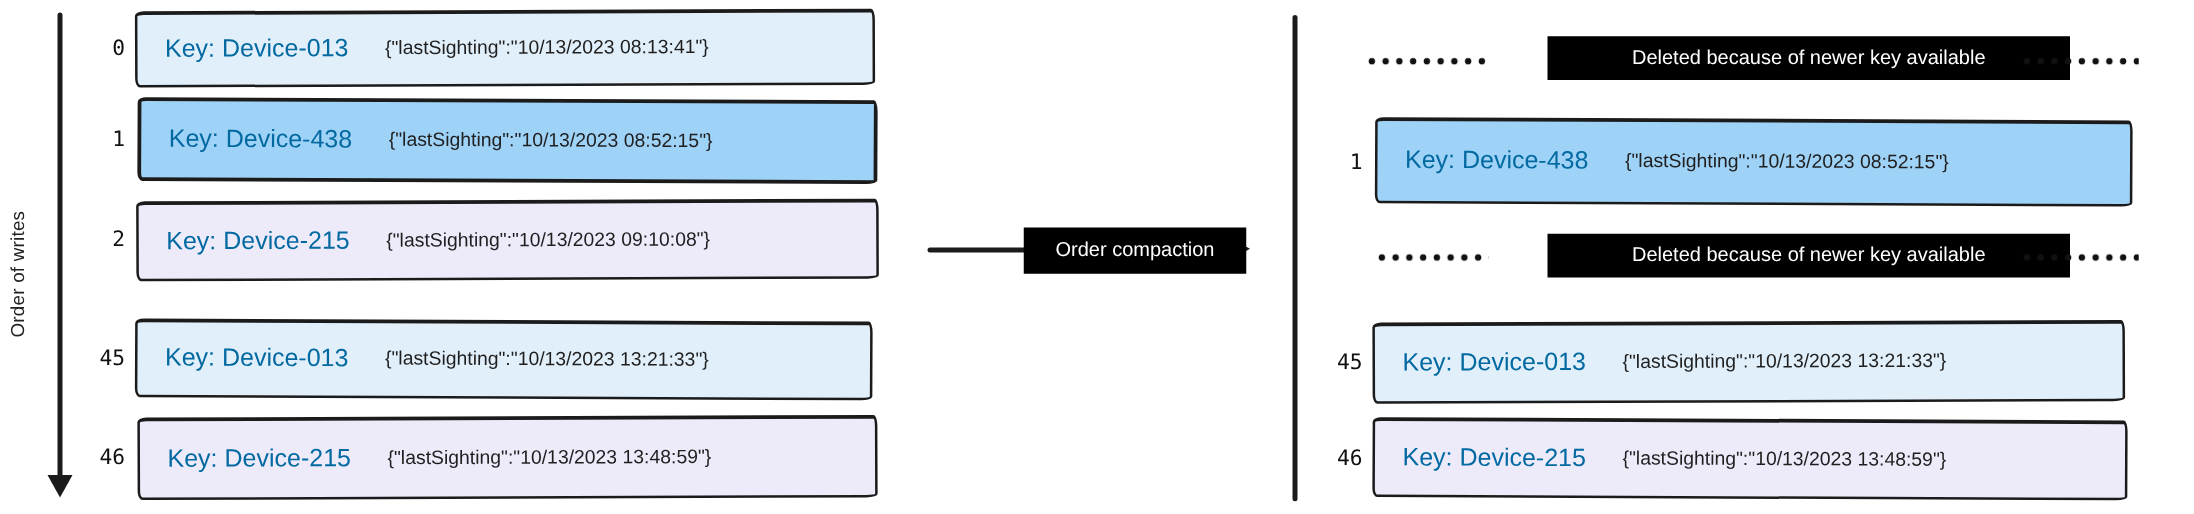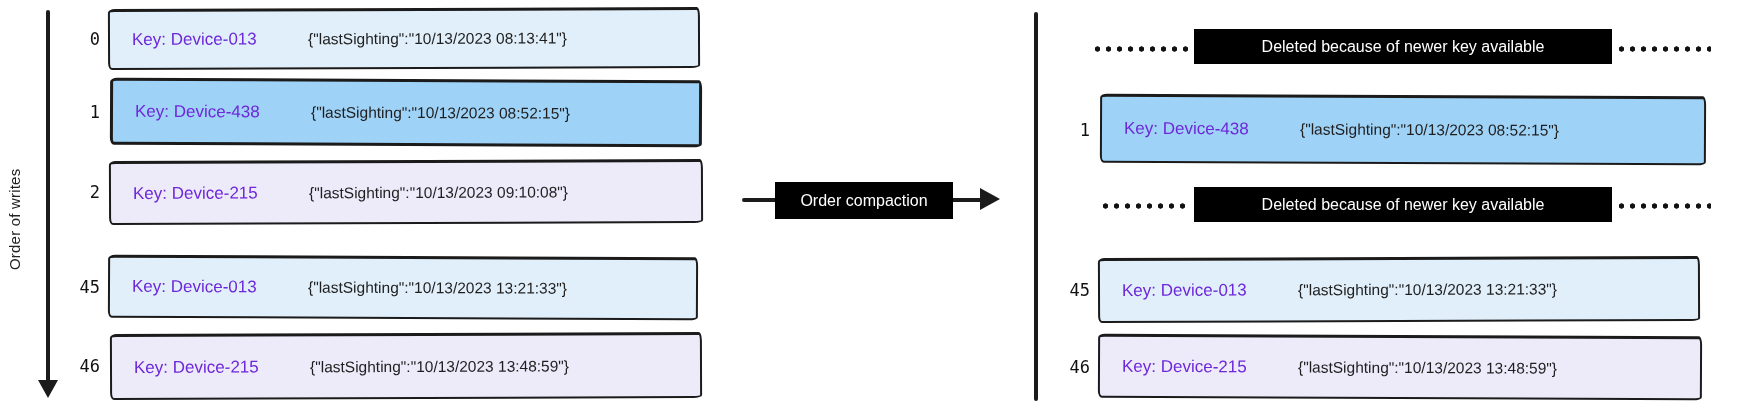--- a/index.html
+++ b/index.html
@@ -19,21 +19,21 @@
     font-size:15px;letter-spacing:.2px;color:#222;white-space:nowrap;}
   
   .record{position:absolute;border:2.6px solid var(--color-ink,#1b1b1b);
     border-top-width:3.2px;box-sizing:border-box;
     border-radius:7px 3px 9px 4px / 4px 9px 3px 7px;}
   .fill-light-blue{background:var(--color-light-blue,#e1effa);}
   .fill-medium-blue{background:var(--color-medium-blue,#9fd2f7);}
   .fill-lavender{background:var(--color-lavender,#edeafa);}
   .rot-a{transform:rotate(-.2deg);} .rot-b{transform:rotate(.25deg);}
   .record-key{position:absolute;left:22px;top:50%;transform:translateY(-50%);
-    font-size:17px;color:#6d28d9;white-space:nowrap;}
+    font-size:20px;color:#0369a1;white-space:nowrap;}
   .record-value{position:absolute;left:198px;top:50%;transform:translateY(-50%);
     font-size:15.5px;color:#1f1f1f;white-space:nowrap;}
   
   #lrow0{left:108px;top:8px;width:592px;height:61px;}
   #lrow1{left:110px;top:79px;width:592px;height:67px;border-width:3.4px;}
   #lrow2{left:109px;top:160px;width:594px;height:64px;}
   #lrow3{left:108px;top:256px;width:590px;height:63px;}
   #lrow4{left:110px;top:333px;width:592px;height:66px;}
   
   #rrow1{left:1100px;top:95px;width:606px;height:69px;}
@@ -46,21 +46,21 @@
   #idx-l45{left:52px;top:276px;} #idx-l46{left:52px;top:355px;}
   #idx-r1{left:1042px;top:119px;} #idx-r45{left:1042px;top:279px;} #idx-r46{left:1042px;top:356px;}
   
   #comp-line{position:absolute;left:742px;top:198px;width:242px;height:4px;
     background:var(--color-ink,#1b1b1b);border-radius:2px;}
   #comp-head{position:absolute;left:980px;top:188px;width:0;height:0;
     border-top:11px solid transparent;border-bottom:11px solid transparent;
     border-left:20px solid var(--color-ink,#1b1b1b);}
   .black-label{position:absolute;background:var(--color-label-bg,#000);
     color:var(--color-label-text,#fff);display:flex;align-items:center;justify-content:center;
-    font-size:16px;white-space:nowrap;}
+    font-size:16px;white-space:nowrap;margin-left:44px;}
   #comp-label{left:775px;top:182px;width:178px;height:37px;}
   
   .dots{position:absolute;height:8px;
     background-image:radial-gradient(circle, #111 2.4px, transparent 2.9px);
     background-size:11px 8px;background-repeat:repeat-x;background-position:left center;}
   #delA-dots-left{left:1092px;top:45px;width:99px;}
   #delA-box{left:1194px;top:29px;width:418px;height:35px;}
   #delA-dots-right{left:1616px;top:45px;width:95px;}
   #delB-dots-left{left:1100px;top:202px;width:91px;}
   #delB-box{left:1194px;top:187px;width:418px;height:35px;}

